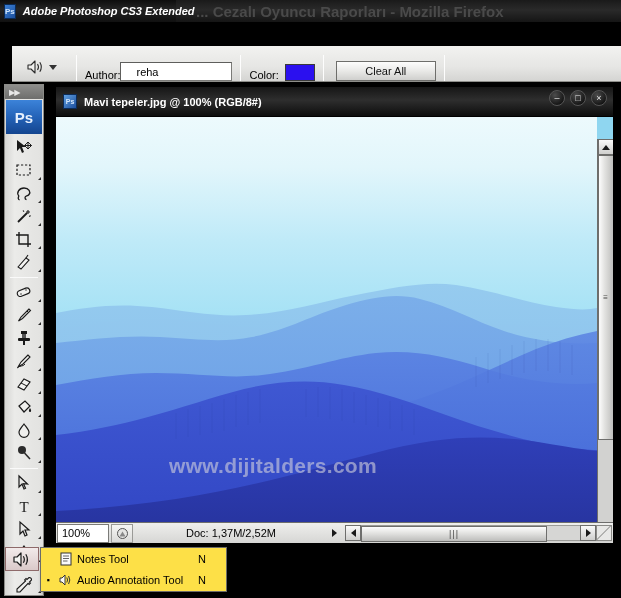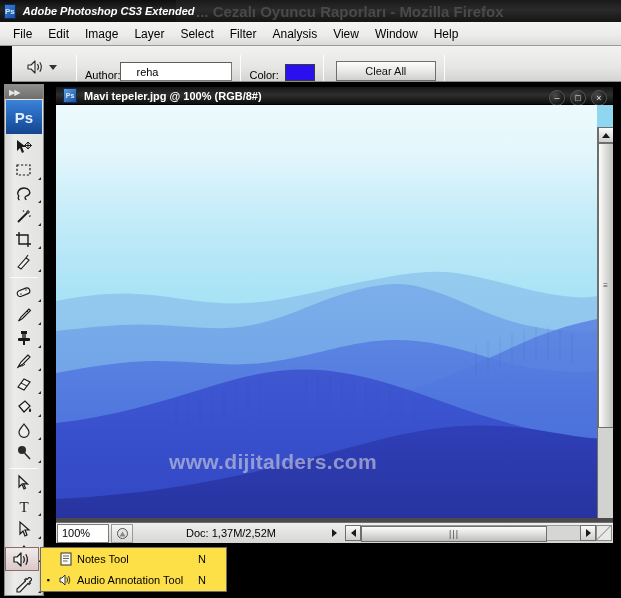--- a/index.html
+++ b/index.html
@@ -137,21 +137,21 @@
   }
   .tool-ico { width: 20px; height: 19px; }
 
   
   .docwin {
     position: absolute; left: 55px; top: 86px; width: 559px; height: 458px;
     border: 1px solid #000;
     background: #4b4b4b;
   }
   .doc-titlebar {
-    height: 18px;
+    height: 30px;
     background: linear-gradient(to bottom,#161616 0%, #2e2e2e 45%, #0d0d0d 100%);
     display: flex; align-items: center; position: relative;
     border-bottom: 1px solid #000;
   }
   .doc-icon {
     width: 14px; height: 15px; margin-left: 7px;
     background: linear-gradient(135deg,#5f9fe0,#1d4f9e);
     border: 1px solid #0b2b58;
     color:#d6e8fc; font-size:7px; font-weight:bold;
     display:flex; align-items:center; justify-content:center;
@@ -173,21 +173,21 @@
 
   
   .canvas-wrap {
     position: relative;
     width: 557px; height: 413px;
     overflow: hidden;
     background: #8fd6f0;
   }
   .canvas-img { position: absolute; left: 0; top: 0; width: 541px; height: 413px; }
   .watermark {
-    position: absolute; left: 113px; top: 345px;
+    position: absolute; left: 113px; top: 337px;
     font-size: 21px; font-weight: bold;
     color: rgba(205,205,220,0.62);
     letter-spacing: 0.3px;
     font-family: "Liberation Sans", sans-serif;
     white-space: nowrap;
     pointer-events: none;
   }
 
   
   .vscroll {
@@ -301,32 +301,20 @@
 
   <div class="bg-titlebar">
     <div class="bg-title">... Cezalı Oyuncu Raporları - Mozilla Firefox</div>
   </div>
 
   <div class="ps-titlebar">
     <div class="ps-logo-small">Ps</div>
     <div class="ps-title">Adobe Photoshop CS3 Extended</div>
   </div>
 
-  <div class="menubar">
-    <div class="menu-item">File</div>
-    <div class="menu-item">Edit</div>
-    <div class="menu-item">Image</div>
-    <div class="menu-item">Layer</div>
-    <div class="menu-item">Select</div>
-    <div class="menu-item">Filter</div>
-    <div class="menu-item">Analysis</div>
-    <div class="menu-item">View</div>
-    <div class="menu-item">Window</div>
-    <div class="menu-item">Help</div>
-  </div>
 
   <div class="optionsbar">
     <div class="tool-preset">
       <span class="speaker-glyph">
         <svg width="20" height="18" viewBox="0 0 20 18">
           <polygon points="2,7 5,7 9,3 9,15 5,11 2,11" fill="#f0f0ee" stroke="#2b2b2b" stroke-width="1.1" stroke-linejoin="round"></polygon>
           <path d="M11.5 6 Q13.5 9 11.5 12" fill="none" stroke="#2b2b2b" stroke-width="1.1"></path>
           <path d="M13.8 4.2 Q16.8 9 13.8 13.8" fill="none" stroke="#2b2b2b" stroke-width="1.1"></path>
         </svg>
       </span>

